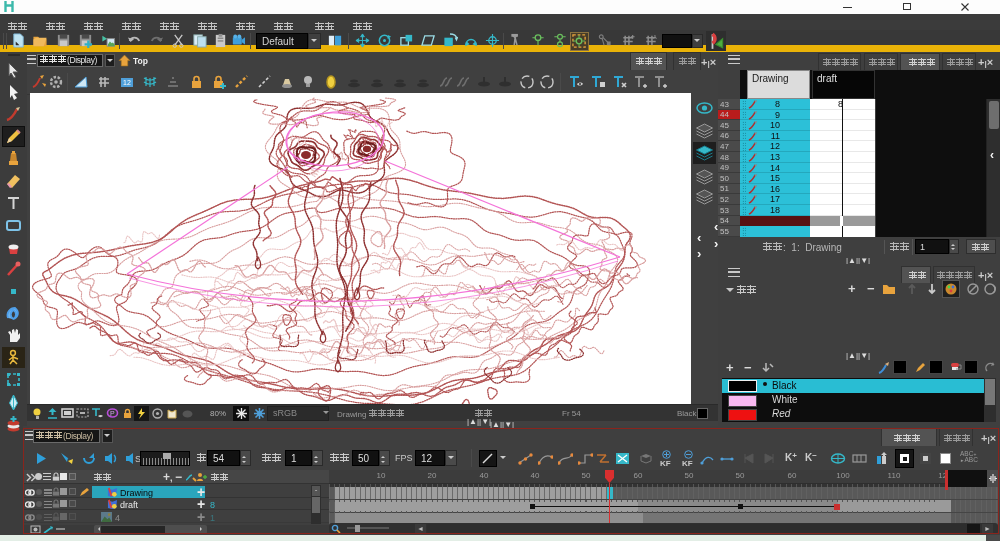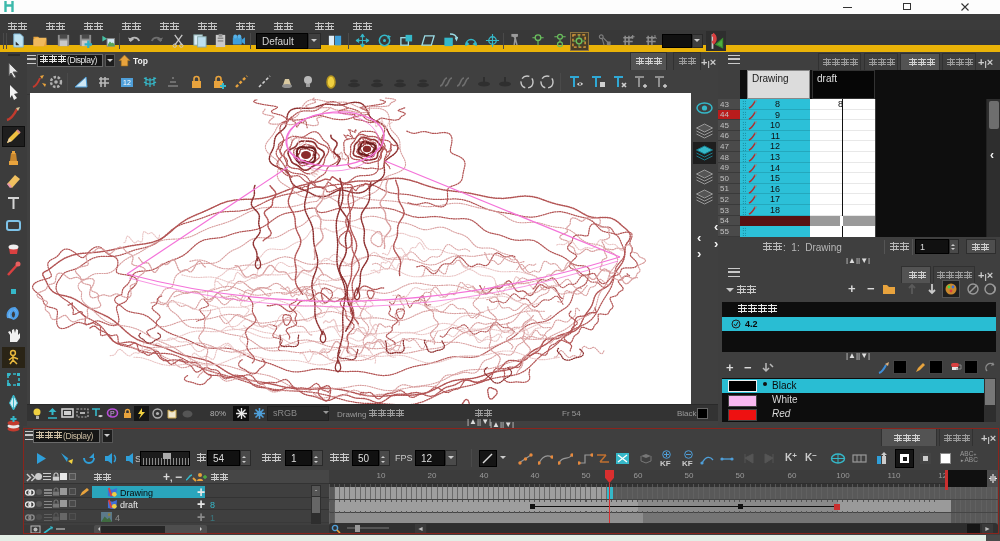--- a/index.html
+++ b/index.html
@@ -826,30 +826,20 @@
       <circle cx="7" cy="9" r="1.4" fill="#d93f3f"></circle>
     </svg>
 <svg class="abs" style="left:248px;top:18px" width="14" height="14" viewBox="0 0 14 14">
       <circle cx="7" cy="7" r="5" fill="none" stroke="#9a9a9a" stroke-width="1.4"></circle>
       <path d="M3 11L11 3" stroke="#9a9a9a" stroke-width="1.4"></path>
     </svg>
 <svg class="abs" style="left:266px;top:18px" width="14" height="14" viewBox="0 0 14 14">
       <circle cx="6" cy="7" r="5" fill="none" stroke="#9a9a9a" stroke-width="1.4"></circle>
       <path d="M9 3c3 2 3 6 0 8" stroke="#9a9a9a" stroke-width="1.4" fill="none"></path>
     </svg>
-<div class="abs" style="left:4px;top:38px;width:274px;height:50px;background:#0d0d0d;">
-<div class="abs" style="left:16px;top:2px;color:#e8e8e8;font-size:9px;font-weight:bold;"><span class="cj" style="color:#e8e8e8;"></span><span class="cj" style="color:#e8e8e8;"></span><span class="cj" style="color:#e8e8e8;"></span><span class="cj" style="color:#e8e8e8;"></span></div>
-<div class="abs" style="left:0;top:15px;width:274px;height:14px;background:#29bdd3;">
-<svg class="abs" style="left:9px;top:2px" width="10" height="10" viewBox="0 0 10 10">
-          <circle cx="5" cy="5" r="4" fill="none" stroke="#222"></circle>
-          <path d="M3 5l1.5 2L7 3" stroke="#222" fill="none"></path>
-        </svg>
-<div class="abs" style="left:23px;top:2px;color:#0a0a0a;font-size:9px;font-weight:bold;">4.2</div>
-</div>
-    </div>
 <div class="abs" style="left:0;top:88px;width:282px;height:7px;color:#ddd;">
       <div class="abs" style="left:128px;top:-1px;font-size:8px;">|▲||▼|</div>
     </div>
 <div class="abs" style="left:8px;top:96px;color:#d9d9d9;font-size:13px;font-weight:bold;">+</div>
 <div class="abs" style="left:26px;top:96px;color:#d9d9d9;font-size:13px;font-weight:bold;">−</div>
 <svg class="abs" style="left:44px;top:98px" width="12" height="12" viewBox="0 0 12 12">
       <path d="M4 1v7M1 6l3 3 3-3" stroke="#b9b9b9" stroke-width="1.5" fill="none"></path>
       <path d="M8 2l3 3" stroke="#b9b9b9" stroke-width="1.5"></path>
     </svg>
 <svg class="abs" style="left:160px;top:97px" width="13" height="13" viewBox="0 0 13 13">

